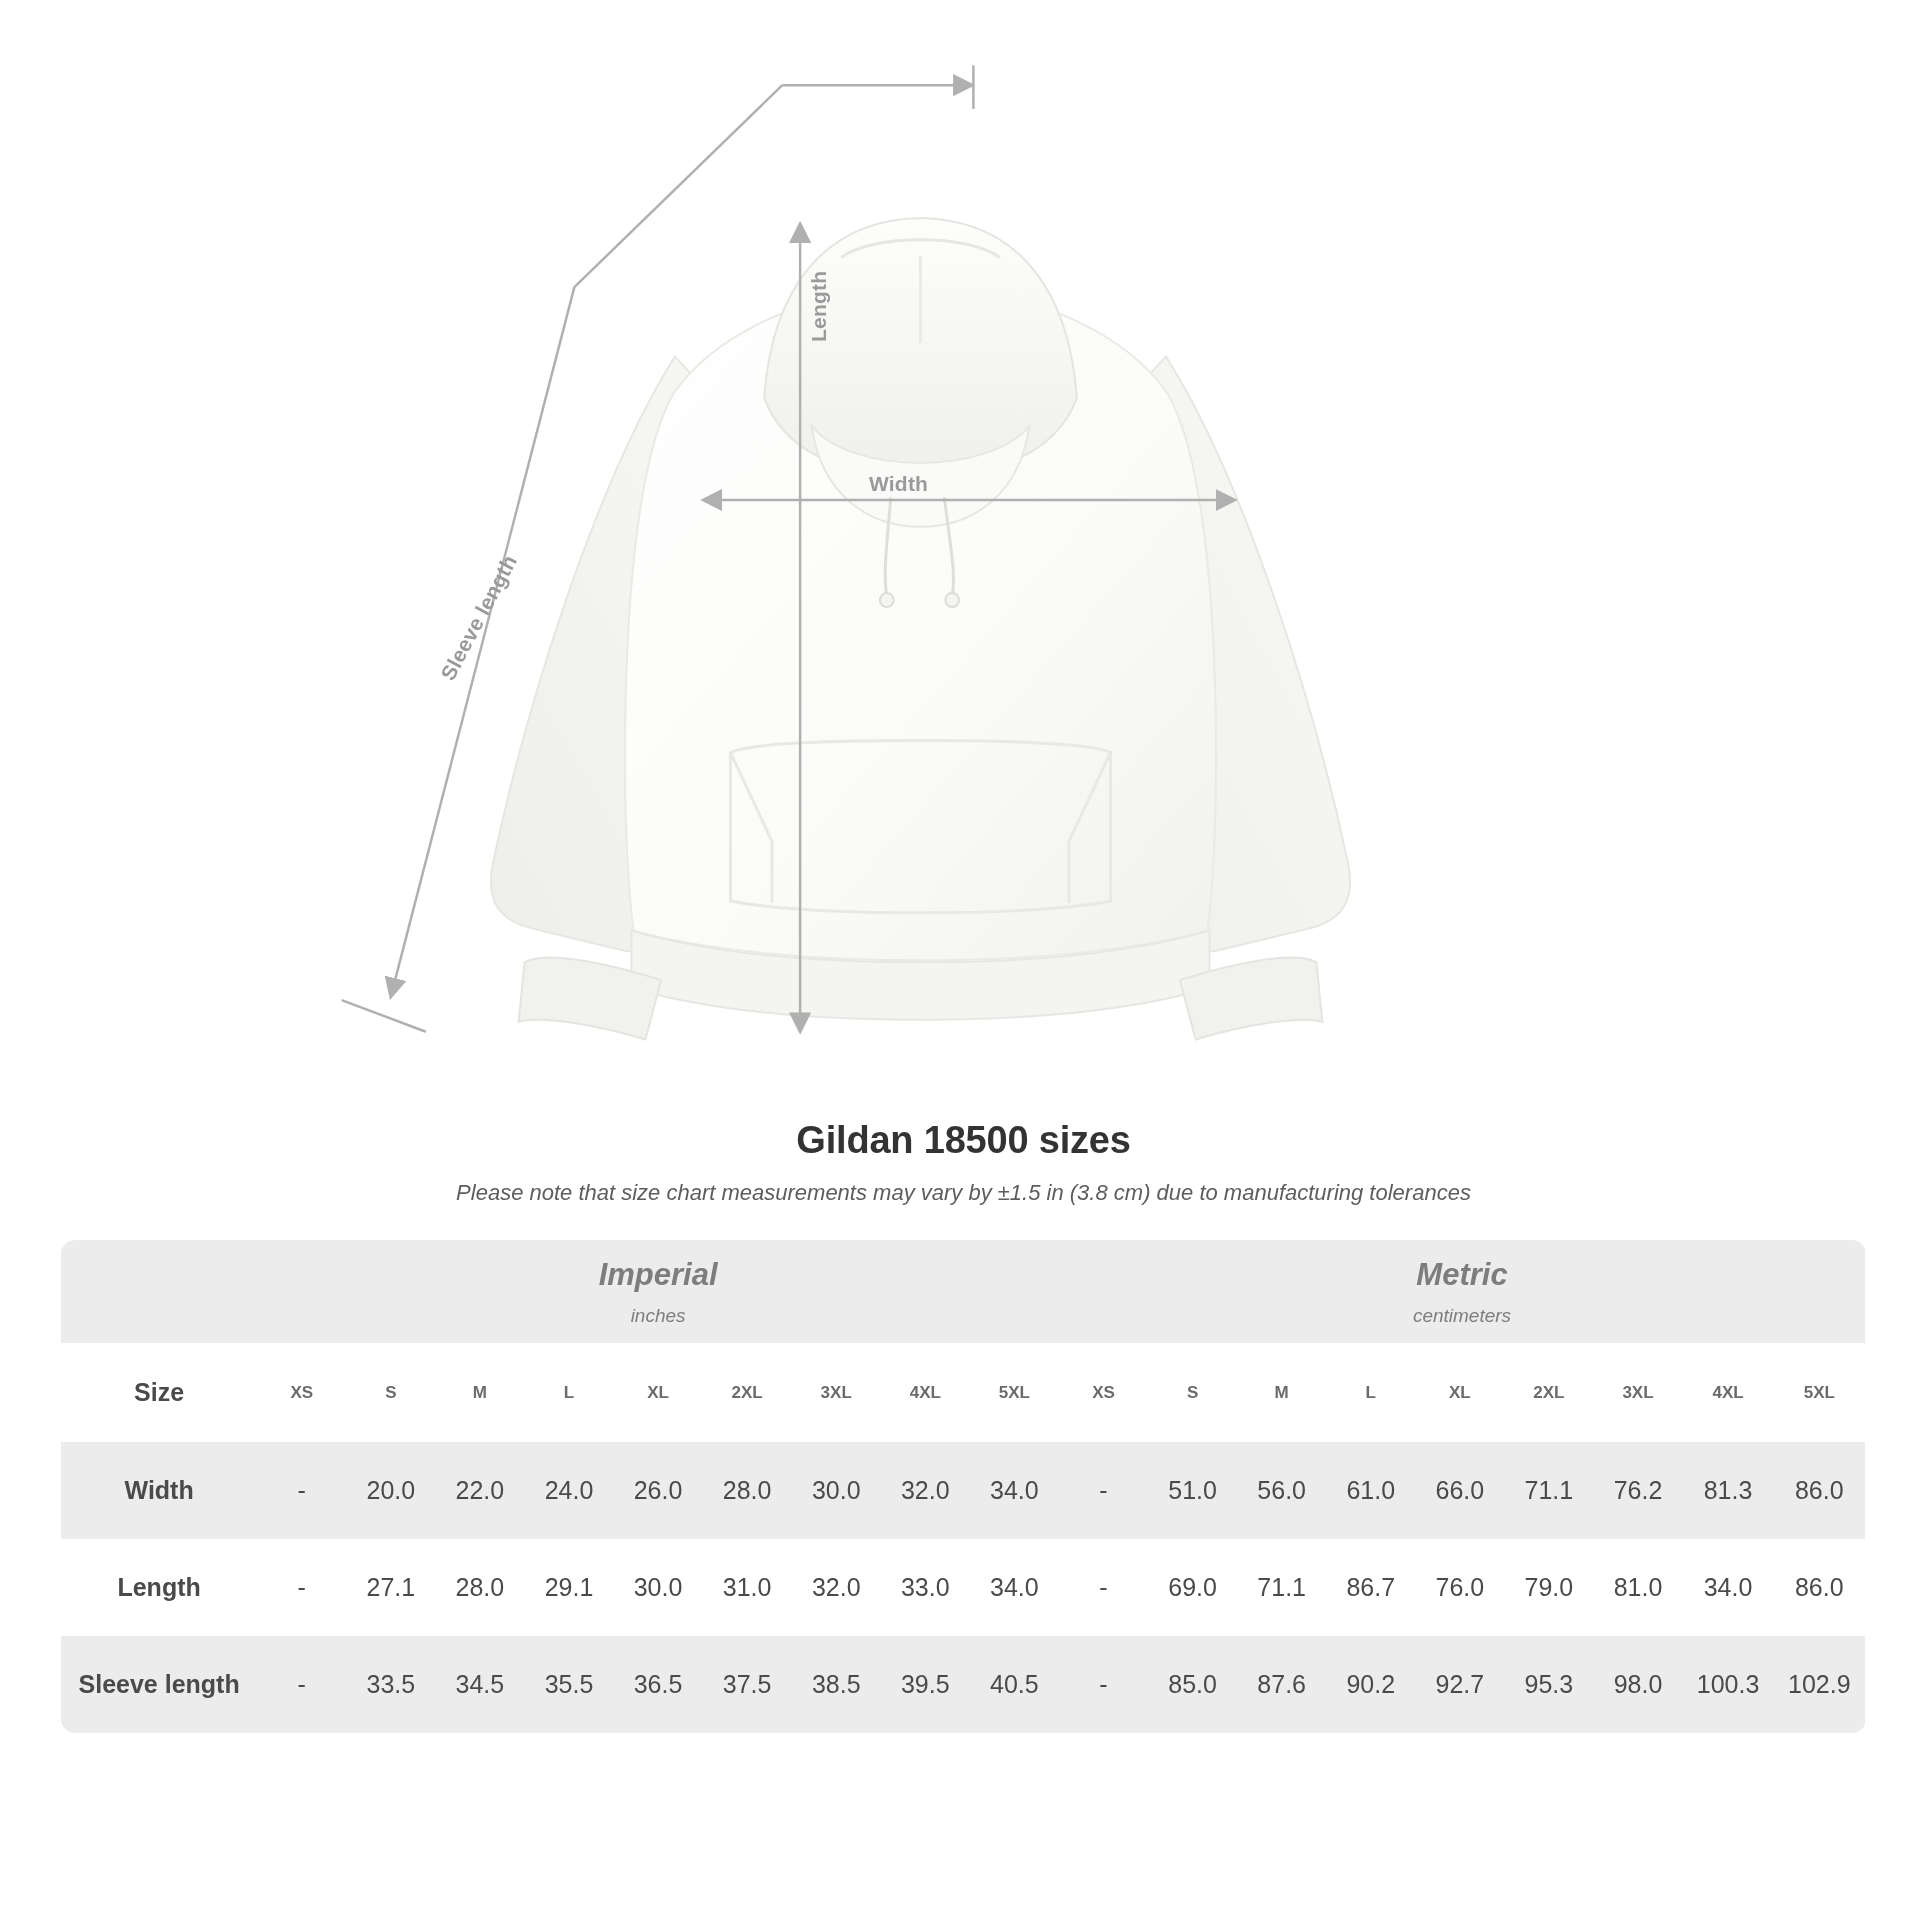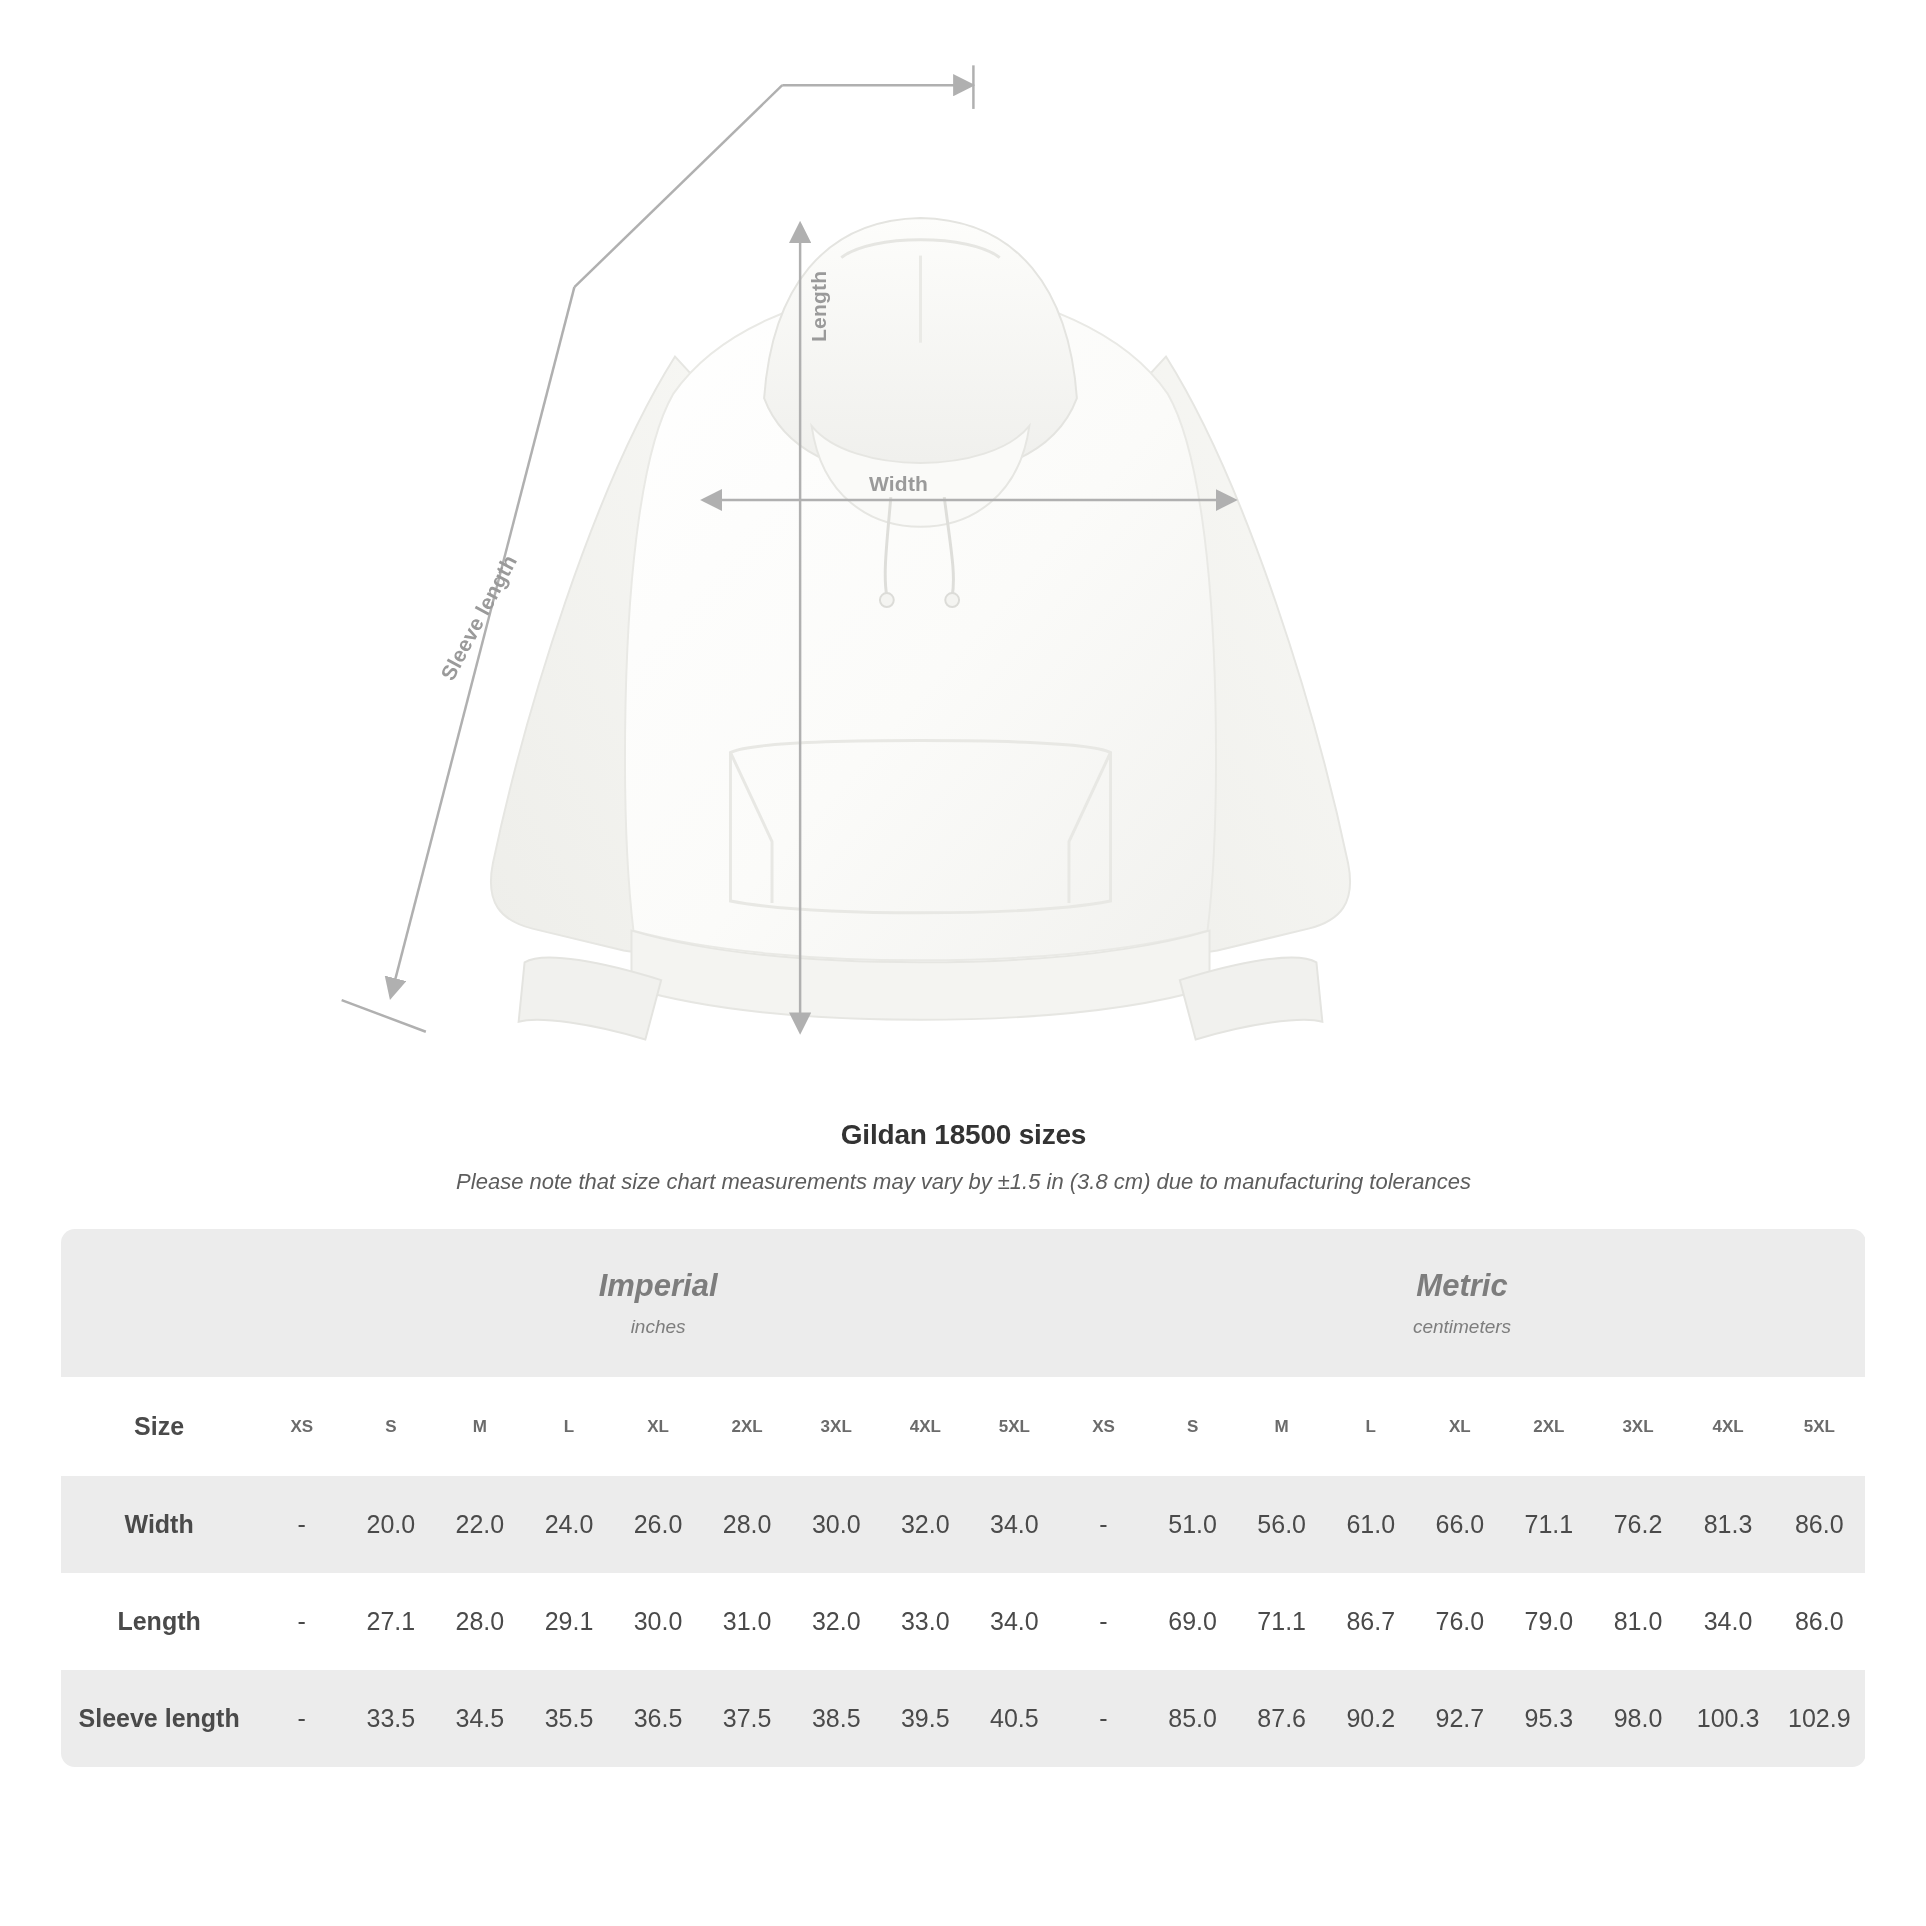--- a/index.html
+++ b/index.html
@@ -54,21 +54,21 @@
     transform: rotate(-62deg);
     transform-origin: left top;
   }
 
   
   .title-block {
     text-align: center;
     margin-top: 10px;
   }
   .chart-title {
-    font-size: 28px;
+    font-size: 38px;
     font-weight: bold;
     color: #333333;
     letter-spacing: -0.2px;
     text-align: center;
   }
   .chart-note {
     font-size: 22px;
     font-style: italic;
     color: #5d5d5d;
     margin-top: 18px;
@@ -89,21 +89,21 @@
   table.size-table td,
   table.size-table th {
     text-align: center;
     vertical-align: middle;
     font-size: 25px;
     color: #4a4a4a;
     border: none;
   }
   .unit-head {
     background: #ececec;
-    height: 148px;
+    height: 103px;
     padding: 0;
   }
   .unit-system {
     font-size: 31px;
     font-weight: bold;
     font-style: italic;
     color: #7d7d7d;
   }
   .unit-units {
     font-size: 19px;

